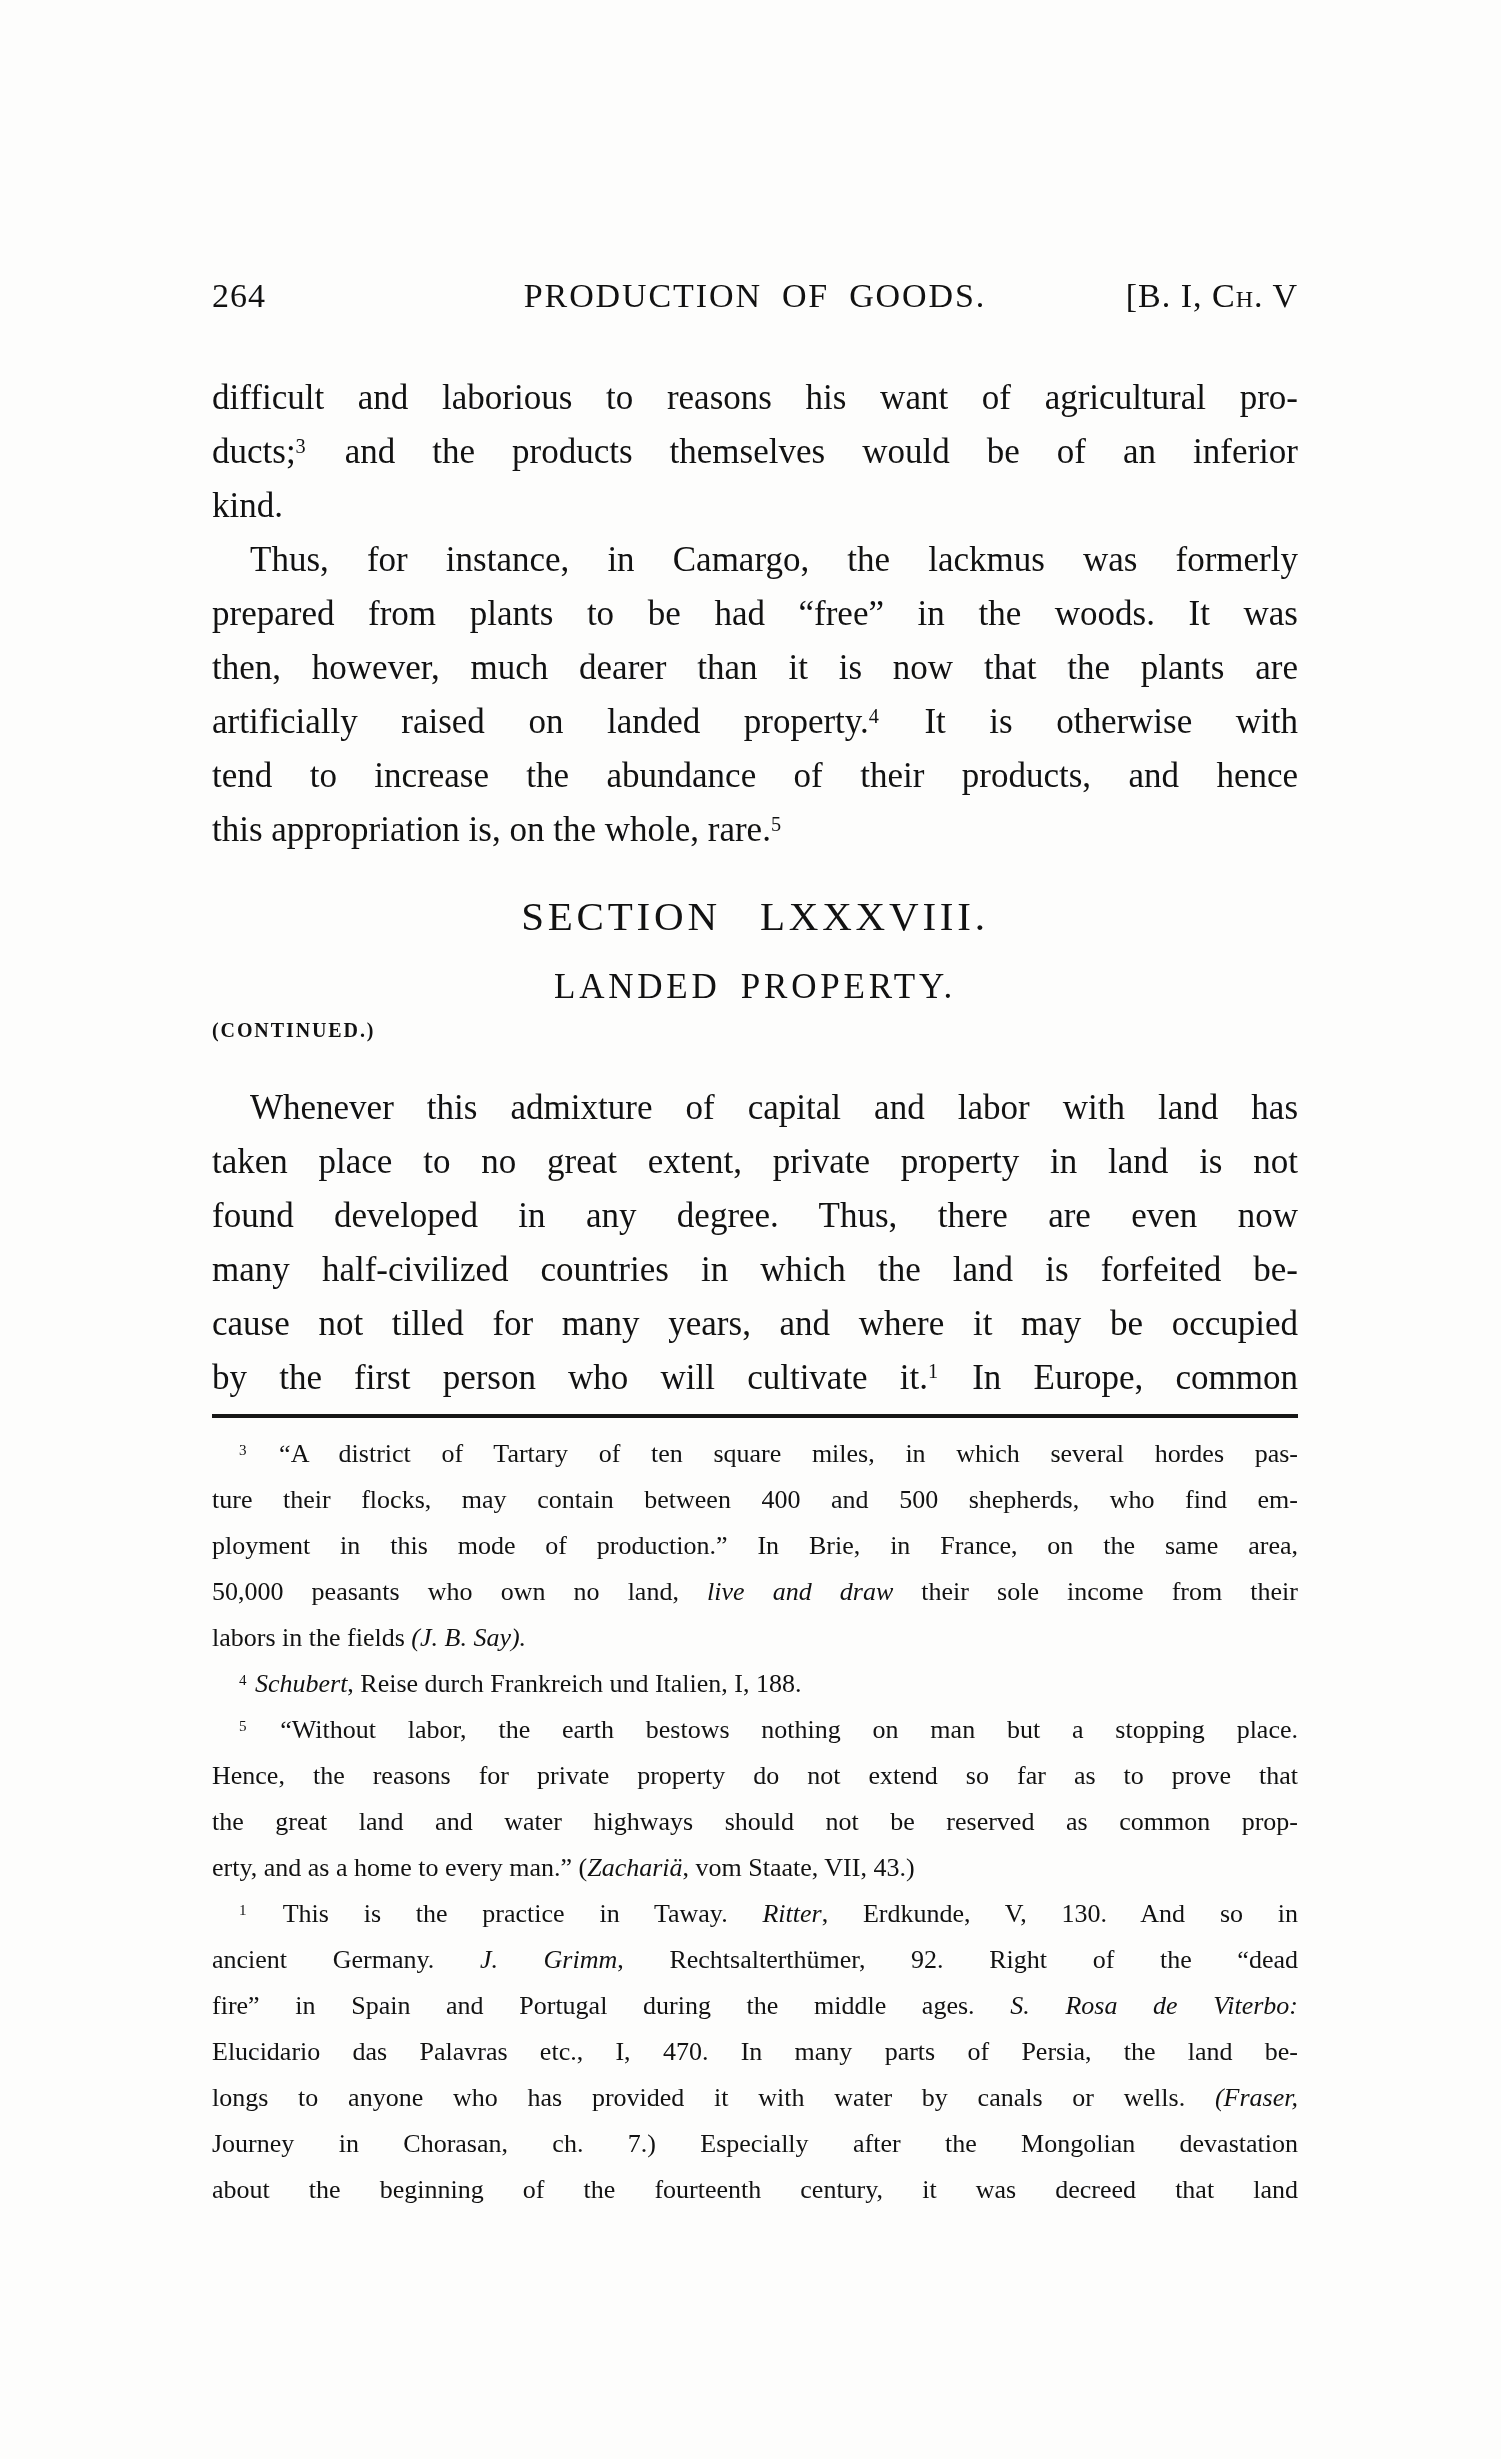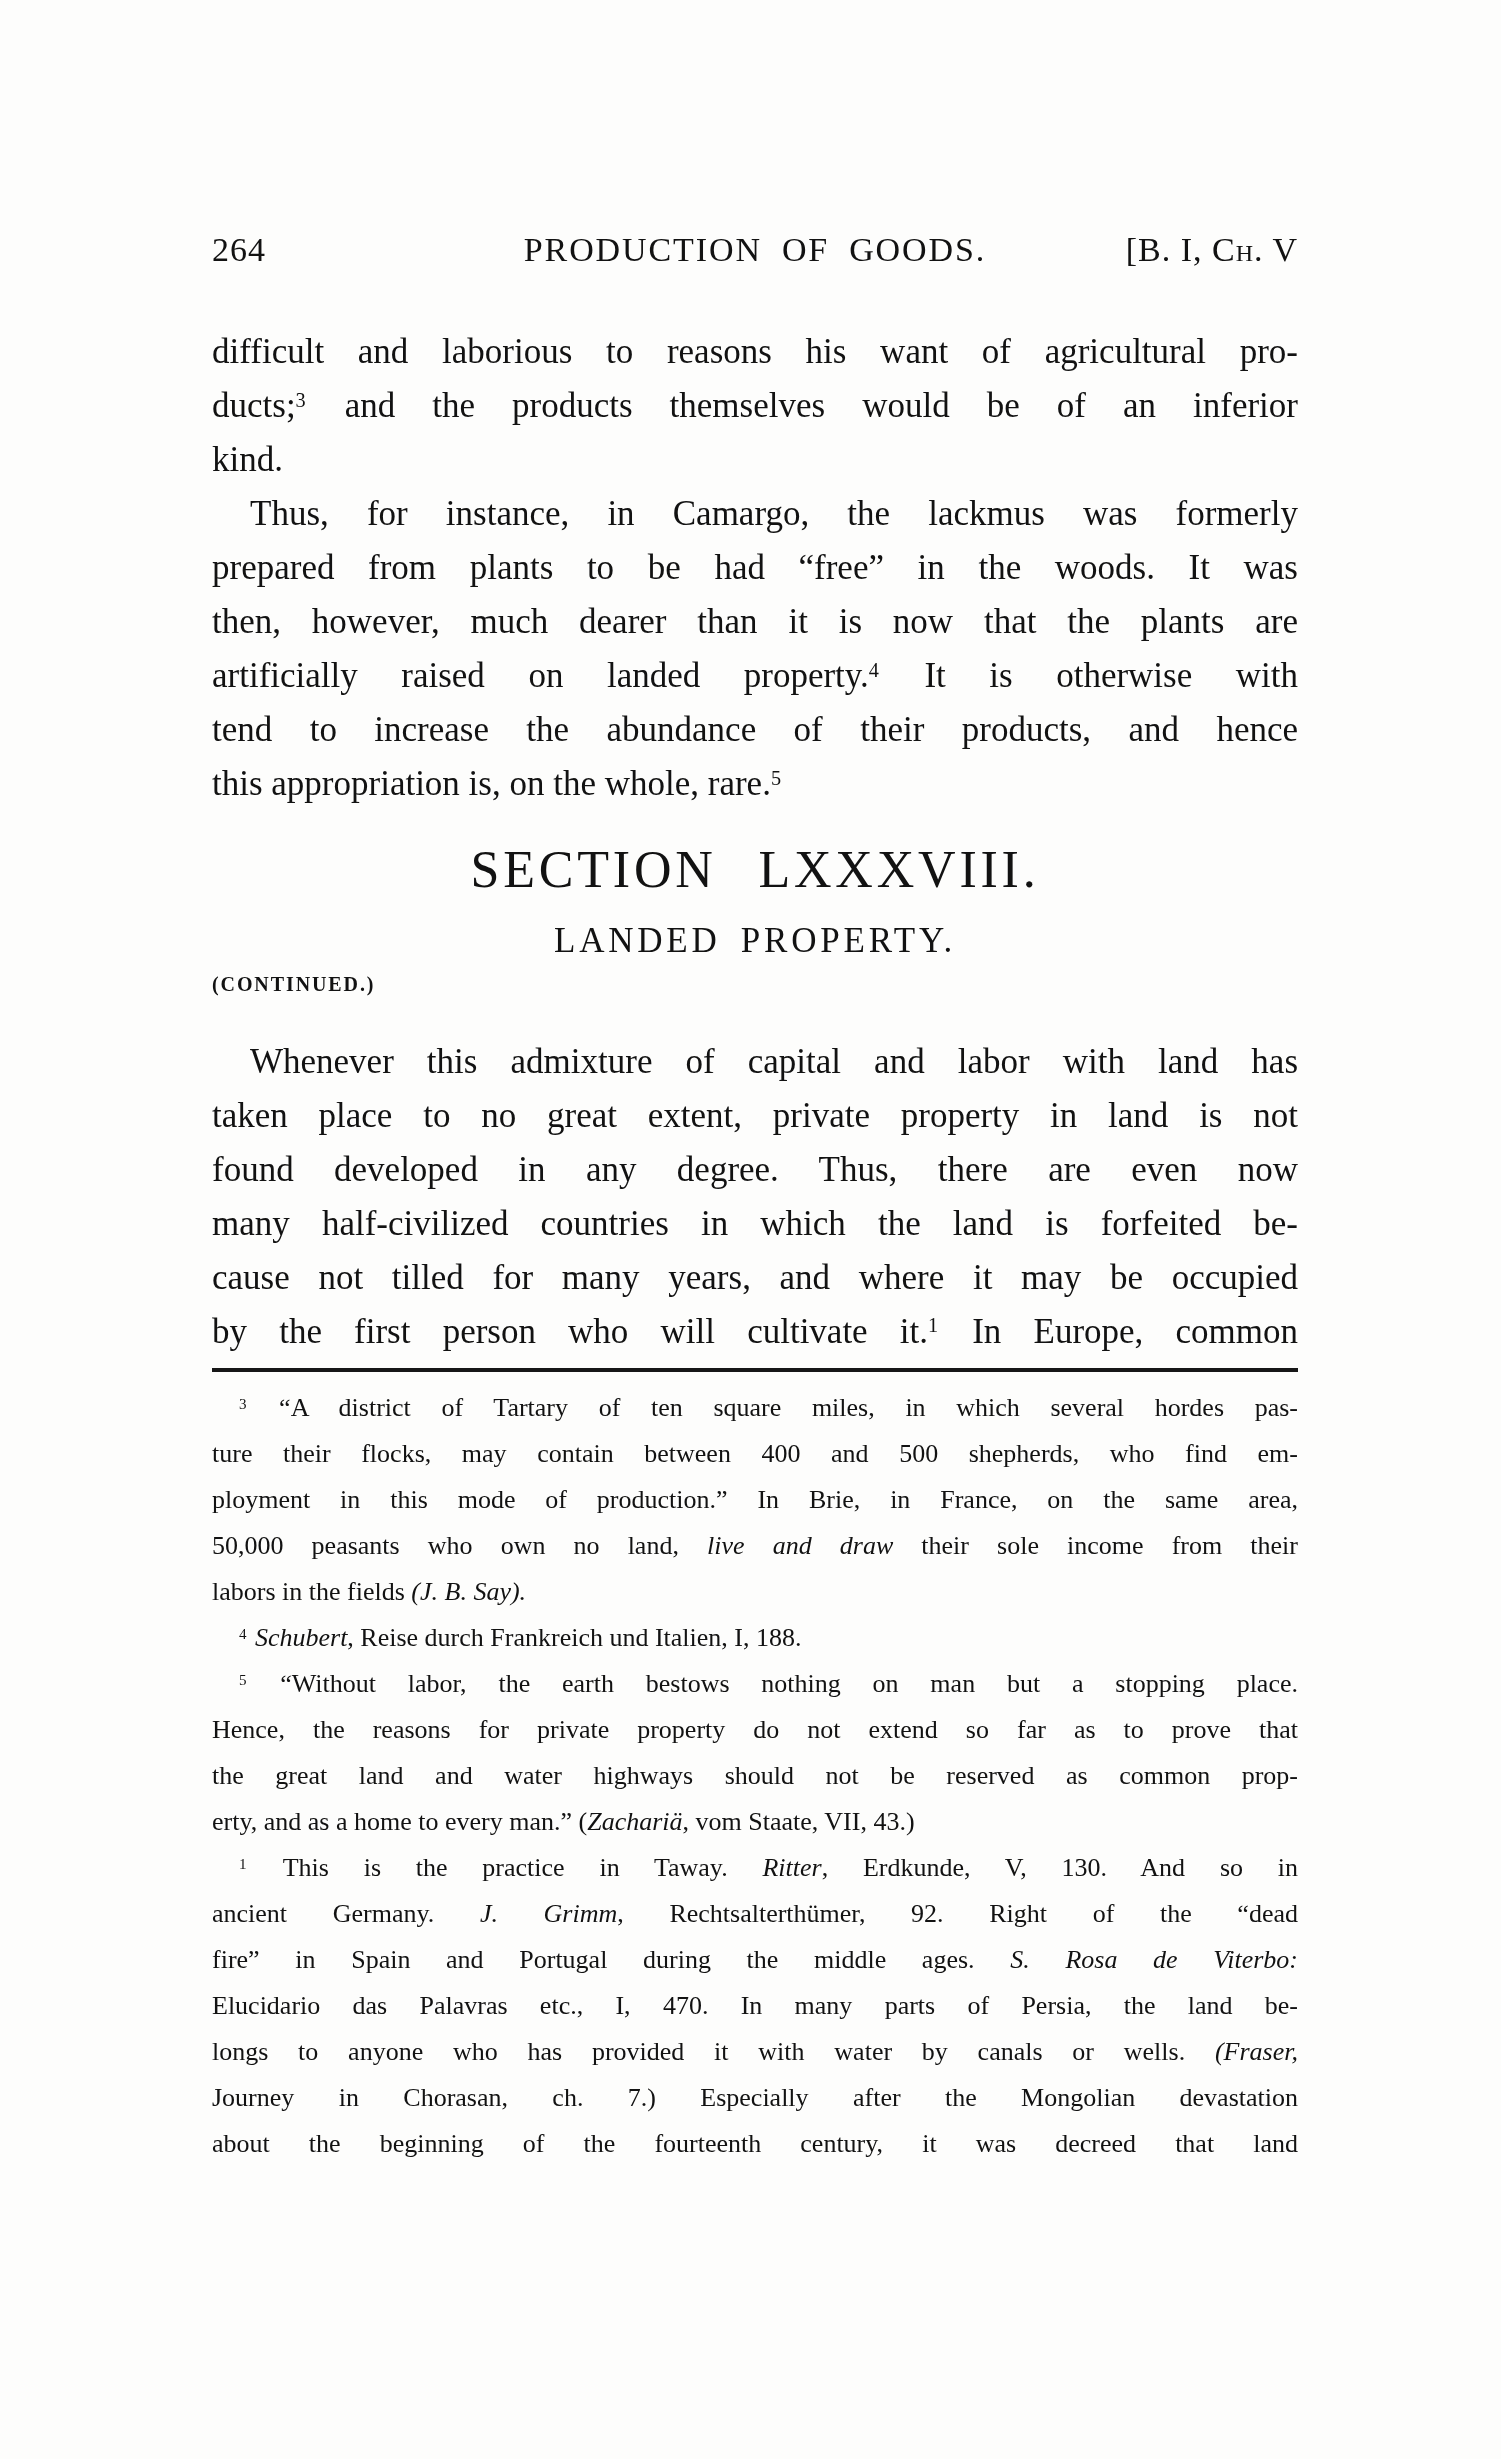--- a/index.html
+++ b/index.html
@@ -6,40 +6,40 @@
   body{
     width:1502px;height:2460px;position:relative;overflow:hidden;
     background:#fdfdfc;color:#121212;
     font-family:"Liberation Serif","DejaVu Serif",serif;
   }
   .sheet{position:absolute;left:212px;top:229px;width:1086px;}
 
   
   .runhead{
     display:grid;grid-template-columns:1fr auto 1fr;align-items:baseline;
-    font-size:34px;line-height:42px;
+    font-size:34px;line-height:42px;margin-top:46px;
   }
   .pagenum{justify-self:start;letter-spacing:1px;}
   .runtitle{justify-self:center;letter-spacing:1.9px;word-spacing:9.6px;text-align:right;}
   .chref{justify-self:end;font-variant:small-caps;letter-spacing:1px;}
 
   
   .para{font-size:35px;line-height:54px;}
   .para.first{margin-top:54px;}
   .line{text-align:justify;text-align-last:justify;white-space:normal;}
   .para:not(.jlast) .line:last-child{text-align-last:left;}
   .indent .line:first-child{text-indent:38px;}
 
   .it{font-style:italic;}
   .sup{font-size:0.58em;vertical-align:0.5em;line-height:0;padding-right:1.9px;}
 
   
   .sec{
     margin:34px 0 0 0;font-weight:normal;text-align:center;
-    font-size:52px;line-height:50px;letter-spacing:3.8px;word-spacing:25px;
+    font-size:41px;line-height:50px;letter-spacing:3.8px;word-spacing:25px;
   }
   .sub{
     margin:25px 0 0 0;font-weight:normal;text-align:center;
     font-size:35px;line-height:42px;letter-spacing:3.8px;word-spacing:7.6px;
   }
   .cont{
     margin-top:7.6px;text-align:left;
     font-size:20px;line-height:29px;letter-spacing:1.9px;font-weight:600;
   }
   .p3{margin-top:36px;}

